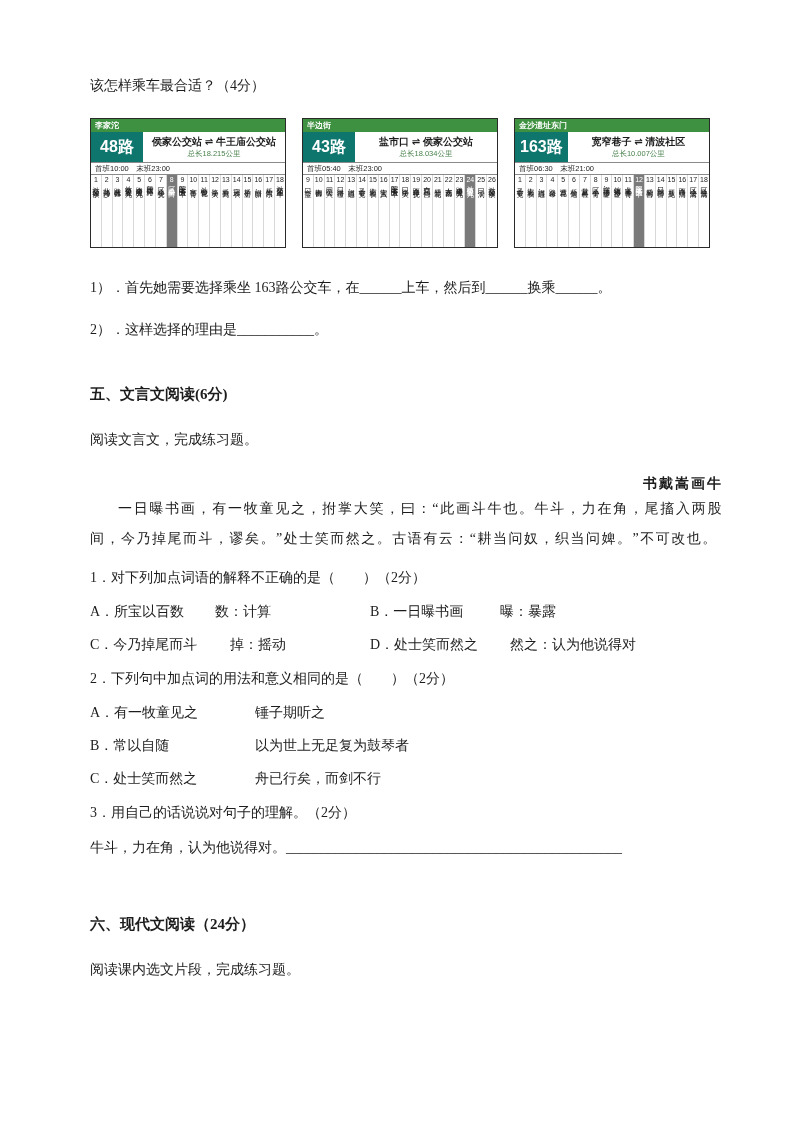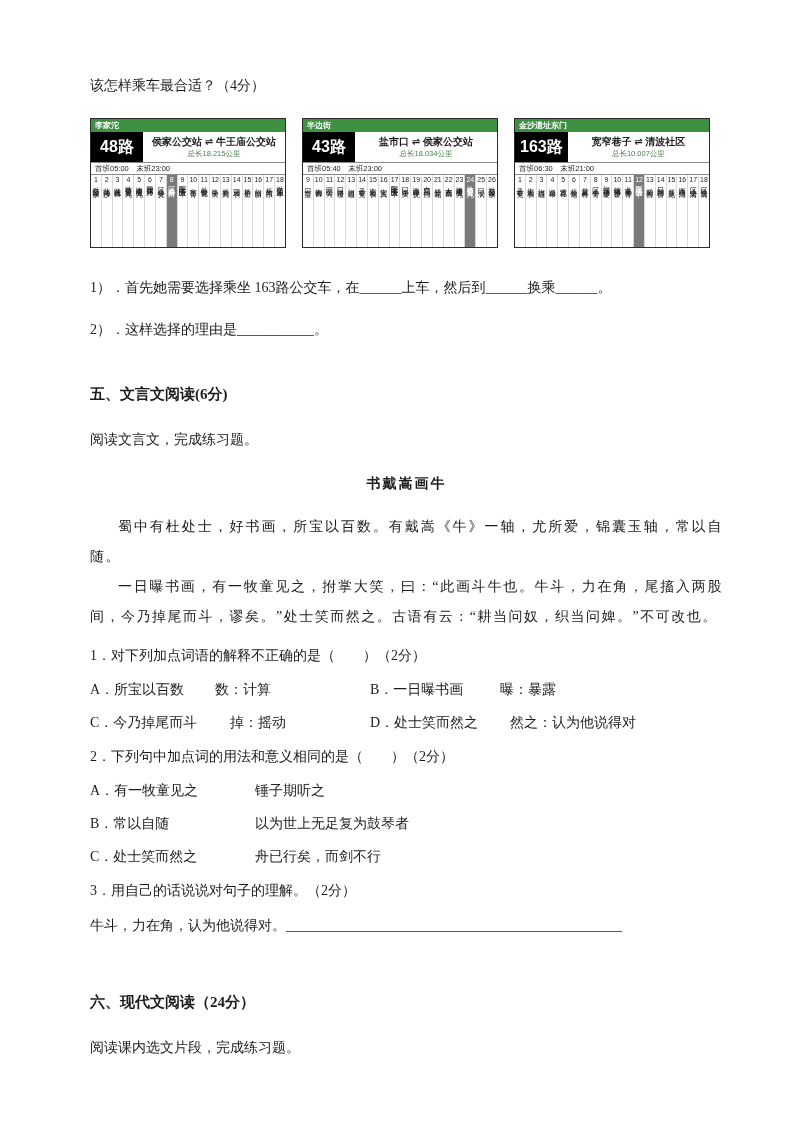--- a/index.html
+++ b/index.html
@@ -8,34 +8,34 @@
     font-family:"Liberation Serif","DejaVu Serif",serif;
     font-size:14px;overflow:hidden;
   }
   .page{box-sizing:border-box;width:793px;height:844px;padding:76px 70px 4px 90px;}
   p{margin:0;line-height:20px;}
   .mb-sm{margin-bottom:15px;}
   .mb-md{margin-bottom:22px;}
   .mb-xl{margin-bottom:44px;}
   .sec-head{font-weight:bold;font-size:15px;margin-bottom:26px;}
   .instruction{margin-bottom:24px;}
-  .passage-title{text-align:center;font-weight:bold;margin-bottom:18px;letter-spacing:2px;}
+  .passage-title{text-align:right;font-weight:bold;letter-spacing:2px;}
   .classical{line-height:30px;letter-spacing:1.5px;text-align:justify;text-indent:2em;}
   .classical.last{margin-bottom:14px;}
   .optrow{display:flex;margin-bottom:15px;white-space:nowrap;}
   .optrow span{display:inline-block;}
   .w125{width:125px;} .w130{width:130px;} .w140{width:140px;} .w155{width:155px;} .w165{width:165px;}
   .blankline{letter-spacing:0;}
 
   
   .cards{display:flex;gap:16px;margin-bottom:30px;font-family:"Liberation Sans","DejaVu Sans",sans-serif;}
   .card{width:196px;border:1.5px solid #2a2a2a;background:#fff;box-sizing:border-box;}
   .card-header{background:#3d9140;color:#fff;font-size:8px;line-height:13px;height:13px;padding:0 4px;font-weight:bold;overflow:hidden;}
   .route-row{display:flex;border-bottom:1px solid #8a8a8a;height:30px;}
-  .route-num{background:#000000;color:#fff;font-weight:bold;font-size:16px;display:flex;align-items:center;justify-content:center;padding:0 5px;min-width:42px;}
+  .route-num{background:#0f766e;color:#fff;font-weight:bold;font-size:16px;display:flex;align-items:center;justify-content:center;padding:0 5px;min-width:42px;}
   .route-info{flex:1;display:flex;flex-direction:column;justify-content:center;text-align:center;overflow:hidden;}
   .endpoints{font-size:10px;font-weight:bold;white-space:nowrap;}
   .length{font-size:7.5px;color:#47804a;}
   .times{font-size:7.5px;line-height:11px;height:11px;padding:0 4px;border-bottom:1px solid #8a8a8a;color:#222;}
   .stops{display:flex;height:72px;}
   .stop{flex:1;display:flex;flex-direction:column;align-items:center;border-right:1px solid #d8d8d8;overflow:hidden;min-width:0;}
   .stop:last-child{border-right:none;}
   .stop-num{font-size:7px;line-height:10px;height:10px;}
   .stop-name{writing-mode:vertical-rl;text-orientation:upright;font-size:7px;line-height:9px;letter-spacing:-1px;flex:1;}
   .stop.hl{background:#7a7a7a;color:#fff;}
@@ -51,21 +51,21 @@
 
     <div class="card">
       <div class="card-header">李家沱</div>
       <div class="route-row">
         <div class="route-num">48路</div>
         <div class="route-info">
           <div class="endpoints">侯家公交站 ⇌ 牛王庙公交站</div>
           <div class="length">总长18.215公里</div>
         </div>
       </div>
-      <div class="times">首班05:00　末班23:00</div>
+      <div class="times">首班10:00　末班23:00</div>
       <div class="stops">
 
       <div class="stop">
             <div class="stop-num">1</div>
             <div class="stop-name">侯家公交站</div>
           </div>
           <div class="stop">
             <div class="stop-num">2</div>
             <div class="stop-name">沙湾路北</div>
           </div>
@@ -311,21 +311,20 @@
     </div>
 
   </div>
 
   <p class="mb-md">1）．首先她需要选择乘坐 163路公交车，在______上车，然后到______换乘______。</p>
   <p class="mb-xl">2）．这样选择的理由是___________。</p>
 
   <p class="sec-head">五、文言文阅读(6分)</p>
   <p class="instruction">阅读文言文，完成练习题。</p>
   <p class="passage-title">书戴嵩画牛</p>
-  <p class="classical">蜀中有杜处士，好书画，所宝以百数。有戴嵩《牛》一轴，尤所爱，锦囊玉轴，常以自随。</p>
   <p class="classical last">一日曝书画，有一牧童见之，拊掌大笑，曰：“此画斗牛也。牛斗，力在角，尾搐入两股间，今乃掉尾而斗，谬矣。”处士笑而然之。古语有云：“耕当问奴，织当问婢。”不可改也。</p>
 
   <p class="mb-sm">1．对下列加点词语的解释不正确的是（　　）（2分）</p>
   <div class="optrow">
     <span class="w125">A．所宝以百数</span>
     <span class="w155">数：计算</span>
     <span class="w130">B．一日曝书画</span>
     <span>曝：暴露</span>
   </div>
   <div class="optrow">

